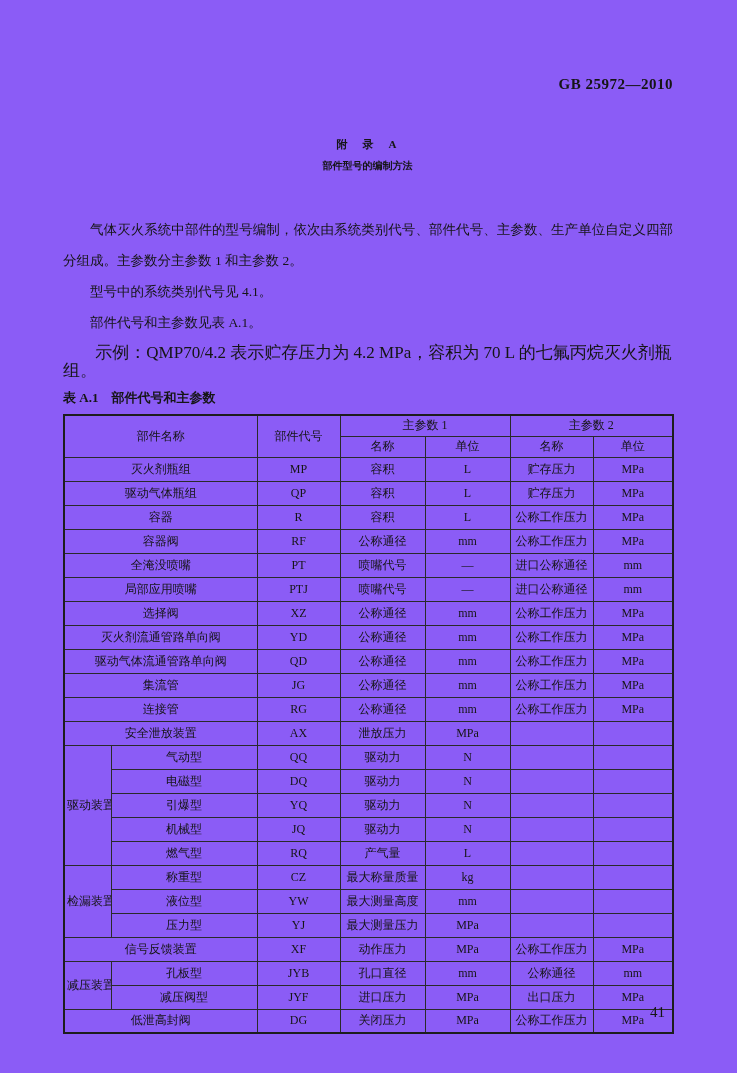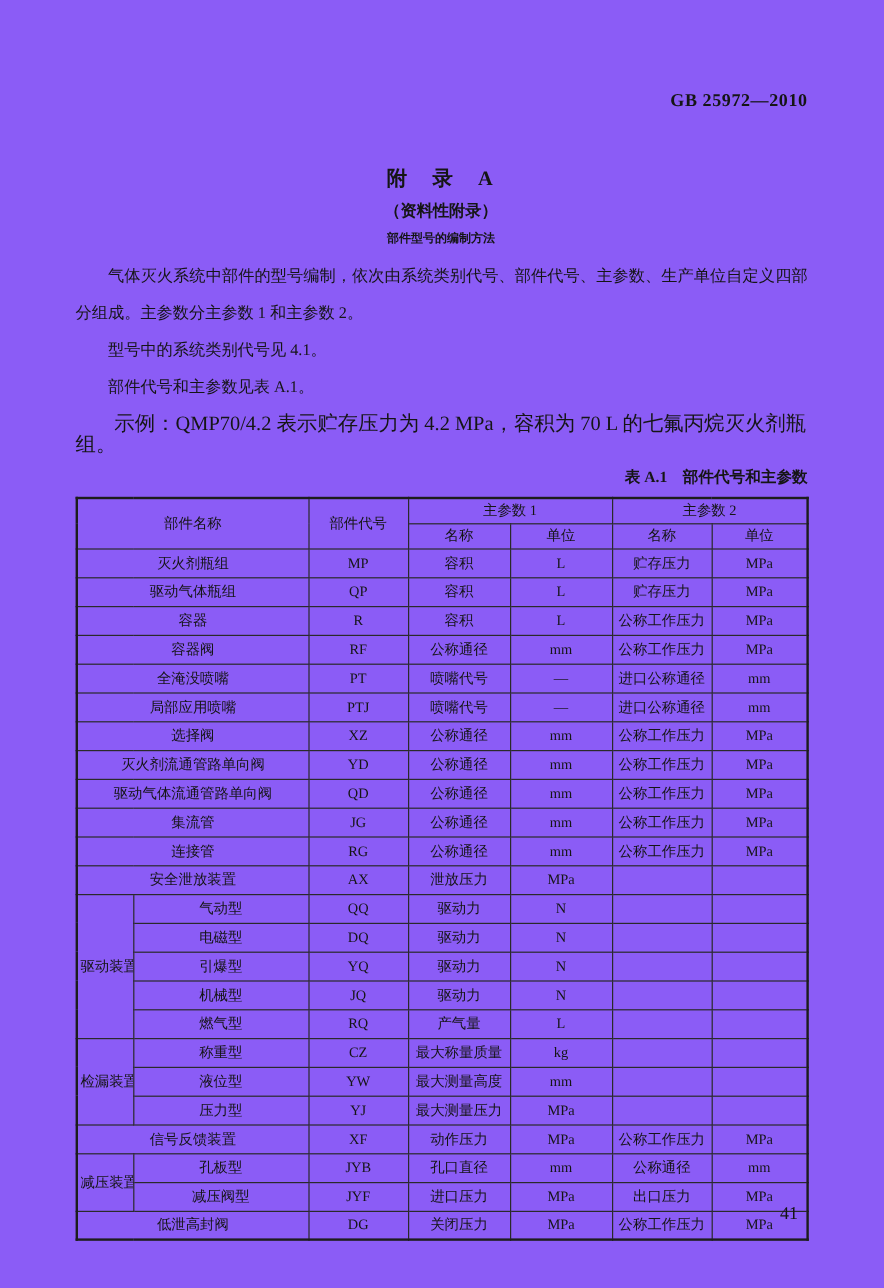--- a/index.html
+++ b/index.html
@@ -24,21 +24,21 @@
     letter-spacing: 0.5px;
   }
   .title-block {
     position: absolute;
     top: 137px;
     left: 63px;
     width: 609px;
     text-align: center;
     font-weight: bold;
   }
-  .title-main   { font-size: 17px; letter-spacing: 2px; }
+  .title-main   { font-size: 11px; letter-spacing: 2px; }
   .title-sub    { font-size: 13.5px; margin-top: 7px; }
   .title-head   { font-size: 10px; margin-top: 7px; }
   .content {
     position: absolute;
     top: 214px;
     left: 63px;
     width: 610px;
   }
   .para {
     font-size: 13.5px;
@@ -47,21 +47,21 @@
     text-align: justify;
   }
   .para + .para { margin-top: 0; }
   .example {
     font-size: 17px;
     line-height: 18px;
     margin-top: 6px;
     text-indent: 1.9em;
   }
   .tbl-caption {
-    text-align: right;
+    text-align: left;
     font-weight: bold;
     font-size: 13px;
     margin-top: 9px;
     margin-bottom: 7px;
   }
   table.parts {
     width: 609px;
     border-collapse: collapse;
     table-layout: fixed;
     font-size: 12px;
@@ -96,21 +96,20 @@
 </style>
 </head>
 <body>
 
 <div class="page">
 
   <div class="doc-code">GB 25972—2010</div>
 
   <div class="title-block">
     <div class="title-main">附　录　A</div>
-    <div class="title-sub">（资料性附录）</div>
     <div class="title-head">部件型号的编制方法</div>
   </div>
 
   <div class="content">
     <p class="para">气体灭火系统中部件的型号编制，依次由系统类别代号、部件代号、主参数、生产单位自定义四部分组成。主参数分主参数 1 和主参数 2。</p>
     <p class="para">型号中的系统类别代号见 4.1。</p>
     <p class="para">部件代号和主参数见表 A.1。</p>
     <p class="example">示例：QMP70/4.2 表示贮存压力为 4.2 MPa，容积为 70 L 的七氟丙烷灭火剂瓶组。</p>
 
     <div class="tbl-caption">表 A.1　部件代号和主参数</div>

